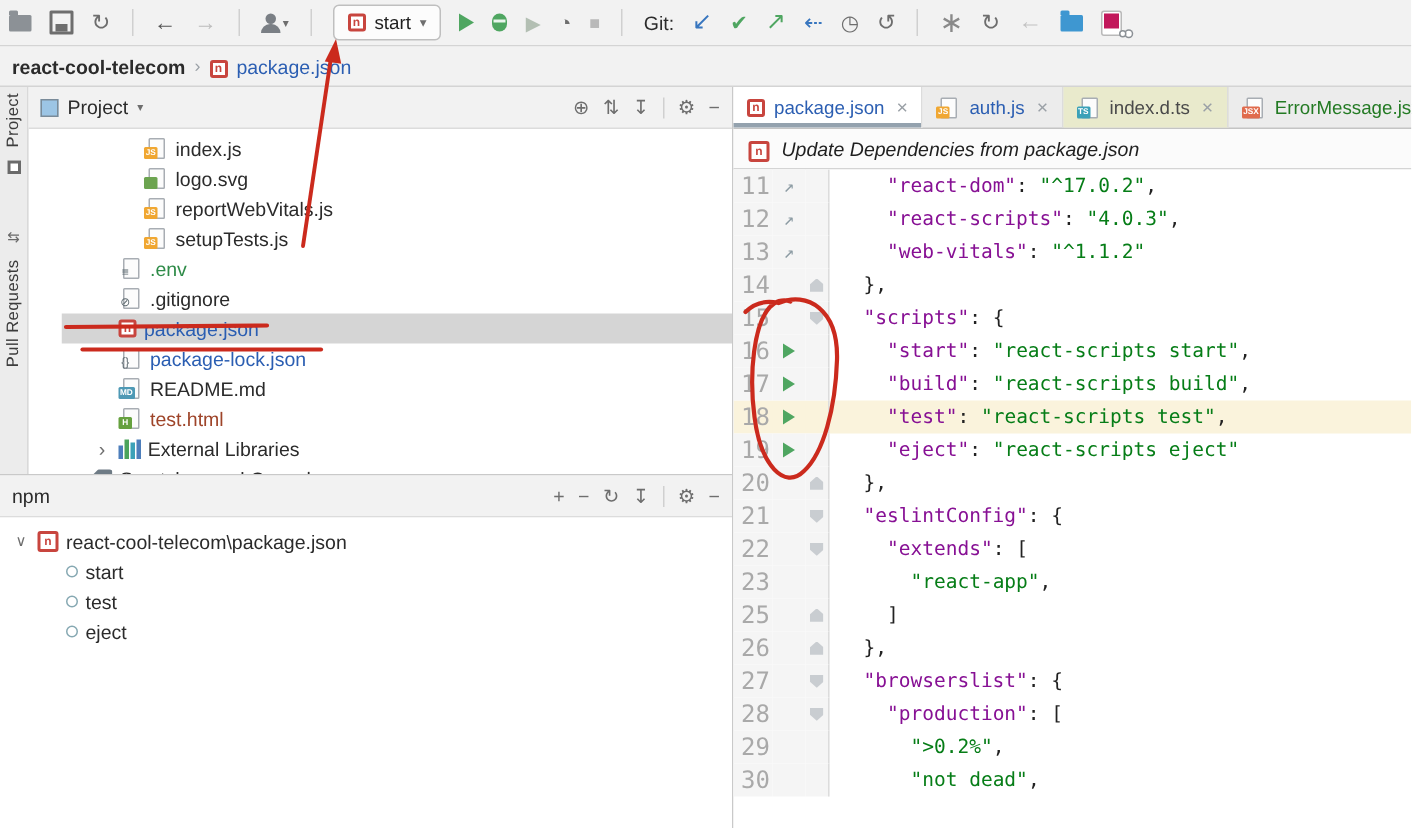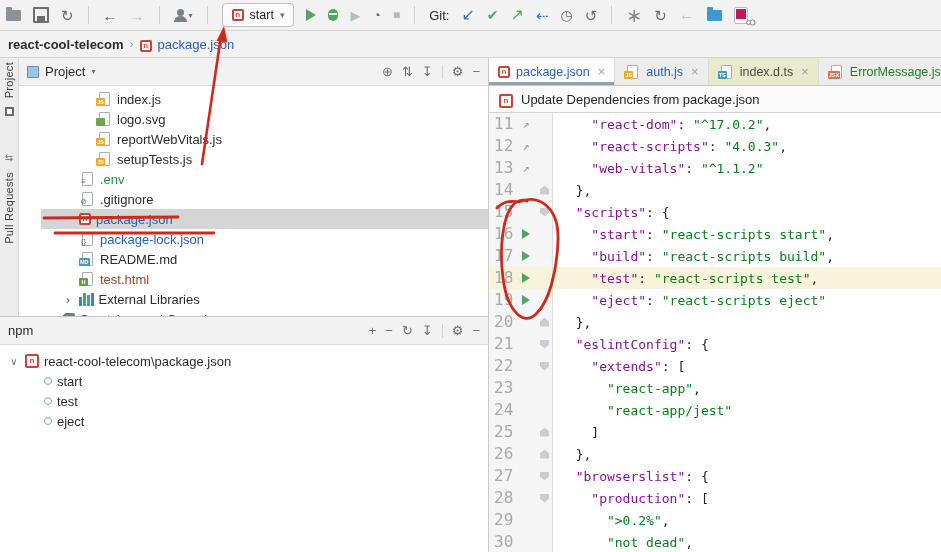--- a/index.html
+++ b/index.html
@@ -62,21 +62,21 @@
   .bullet{width:6px;height:6px;border:1.5px solid #86a8b2;border-radius:50%;box-sizing:content-box;flex:none;}
   
   .editor{flex:1;display:flex;flex-direction:column;min-width:0;}
   .tabbar{height:27px;background:#ececec;border-bottom:1px solid #c4c4c4;display:flex;align-items:stretch;flex:none;}
   .tab{display:flex;align-items:center;gap:6px;padding:0 9px;border-right:1px solid #dcdcdc;cursor:pointer;position:relative;}
   .tab.active{background:#fff;}
   .tab.active::after{content:"";position:absolute;left:0;right:0;bottom:0;height:3px;background:#94a2ae;}
   .tab .tname{font-size:12.5px;}
   .tclose{color:#9aa0a6;font-size:13px;margin-left:2px;}
   .notif{height:26px;background:#fbfbfb;border-bottom:1px solid #d4d4d4;display:flex;align-items:center;gap:8px;padding:0 10px;flex:none;}
-  .notif .ntext{font-size:13px;color:#1f1f1f;}
+  .notif .ntext{font-size:13px;color:#1f1f1f;font-style:italic;}
   .code{flex:1;background:#fff;overflow:hidden;font-family:"DejaVu Sans Mono","Liberation Mono",monospace;font-size:13px;}
   .cline{height:22px;display:flex;align-items:center;}
   .cline.hl{background:#faf3dc;}
   .lnum{width:26px;padding-left:5px;color:#a9a9a9;font-size:16px;flex:none;background:#f5f5f5;height:22px;line-height:22px;box-sizing:border-box;}
   .cline.hl .lnum,.cline.hl .gcol,.cline.hl .fcol{background:transparent;}
   .gcol{width:22px;flex:none;display:flex;align-items:center;justify-content:center;background:#f5f5f5;height:22px;}
   .fcol{width:16px;flex:none;display:flex;align-items:center;justify-content:center;background:#f5f5f5;height:22px;border-right:1px solid #dcdcdc;box-sizing:border-box;}
   .navarrow{color:#8c9ba3;font-size:12px;cursor:pointer;}
   .runtri{width:0;height:0;border-left:8px solid #4fa661;border-top:5px solid transparent;border-bottom:5px solid transparent;cursor:pointer;}
   .foldo{width:9px;height:9px;background:#c9cdd1;clip-path:polygon(0 0,100% 0,100% 55%,50% 100%,0 55%);cursor:pointer;}
@@ -442,26 +442,20 @@
             </span>
             <span class="ltext"><span class="p">    </span><span class="k">"extends"</span><span class="p">: [</span></span>
           </div>
           <div class="cline">
             <span class="lnum">23</span>
             <span class="gcol"></span>
             <span class="fcol"></span>
             <span class="ltext"><span class="p">      </span><span class="s">"react-app"</span><span class="p">,</span></span>
           </div>
           <div class="cline">
-            <span class="lnum">24</span>
-            <span class="gcol"></span>
-            <span class="fcol"></span>
-            <span class="ltext"><span class="p">      </span><span class="s">"react-app/jest"</span></span>
-          </div>
-          <div class="cline">
             <span class="lnum">25</span>
             <span class="gcol"></span>
             <span class="fcol">
               <span class="foldc"></span>
             </span>
             <span class="ltext"><span class="p">    ]</span></span>
           </div>
           <div class="cline">
             <span class="lnum">26</span>
             <span class="gcol"></span>

